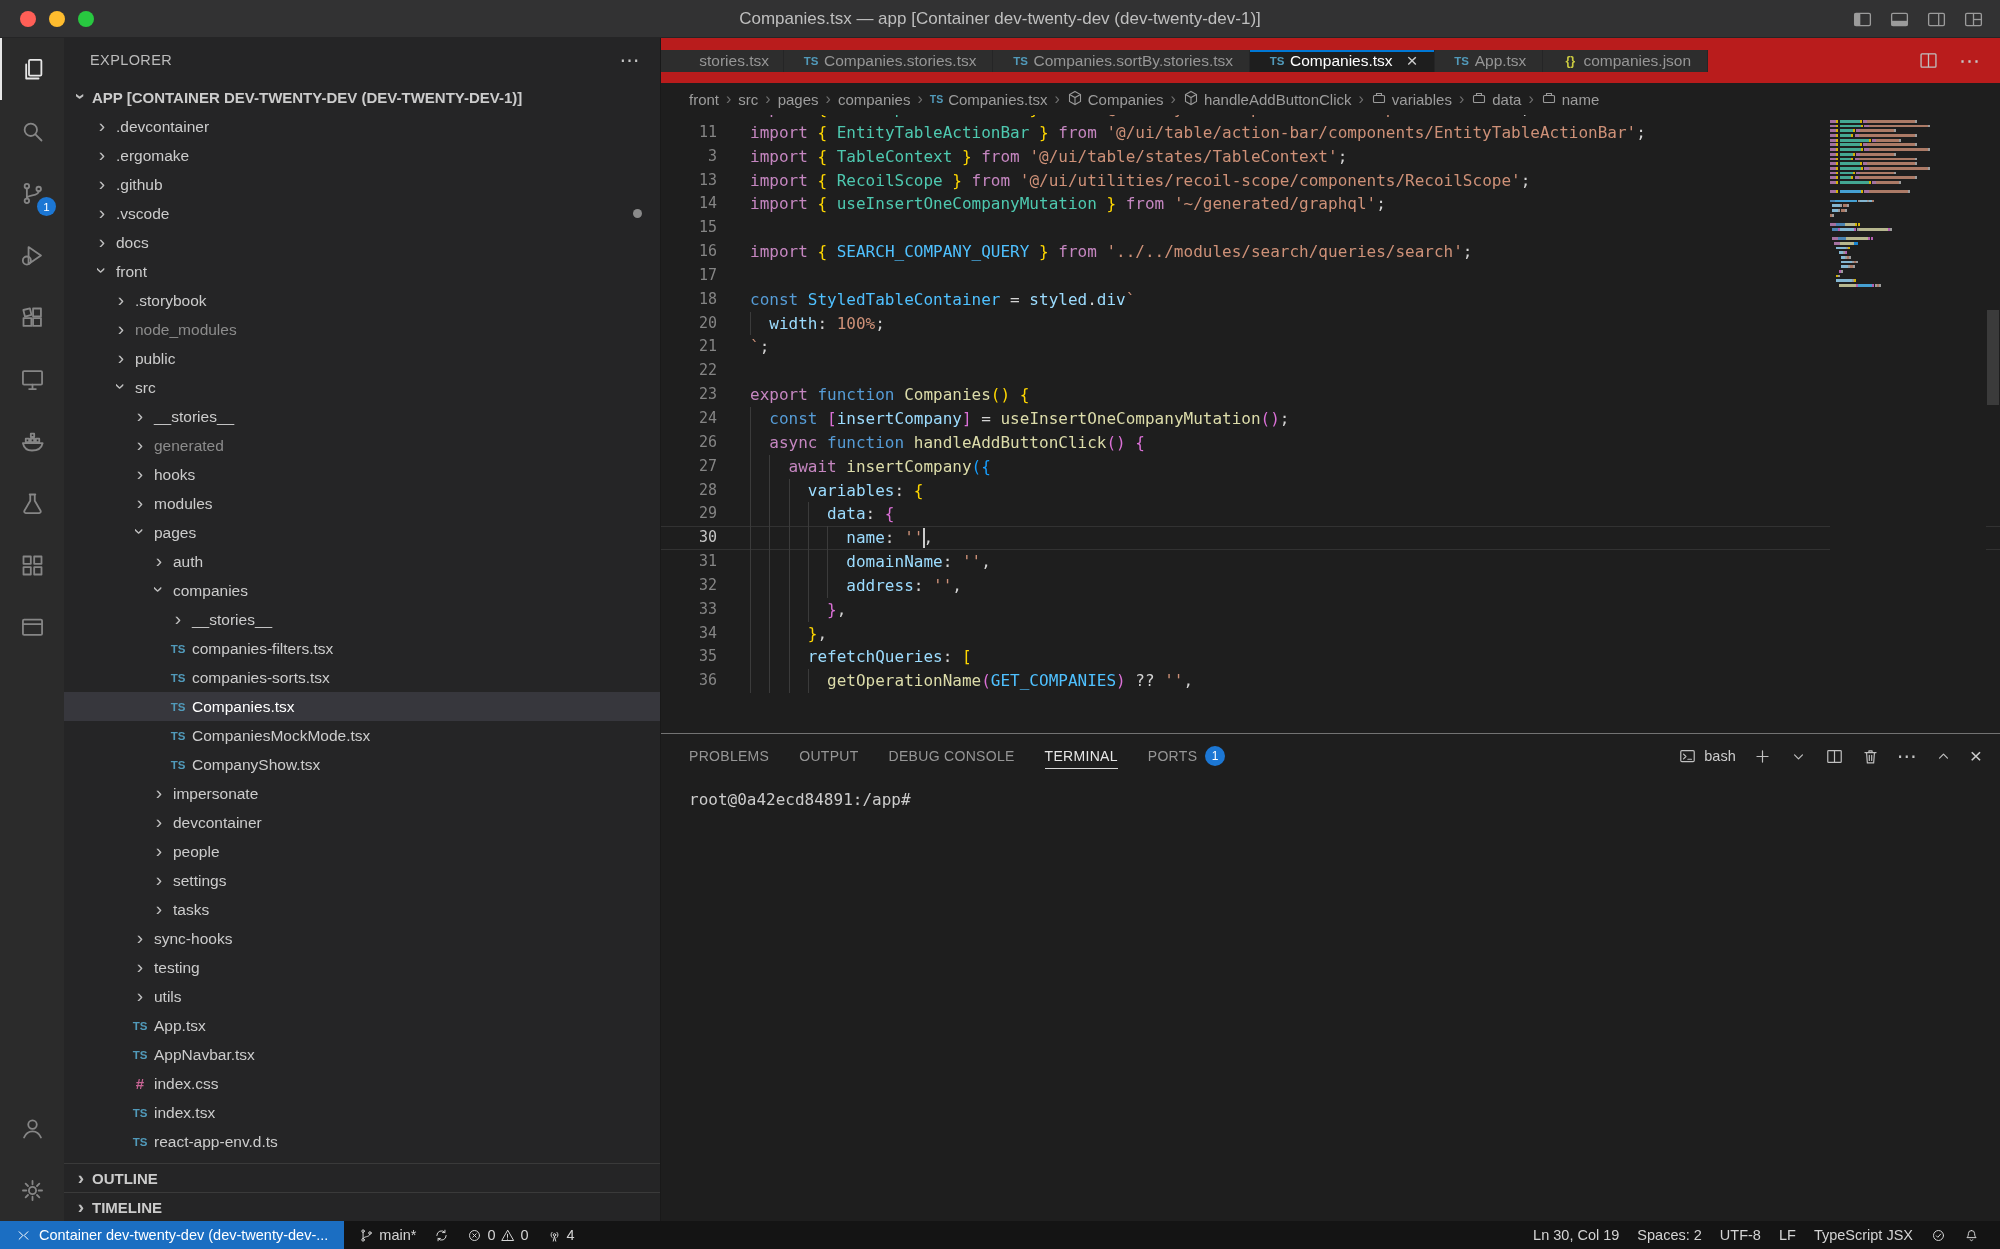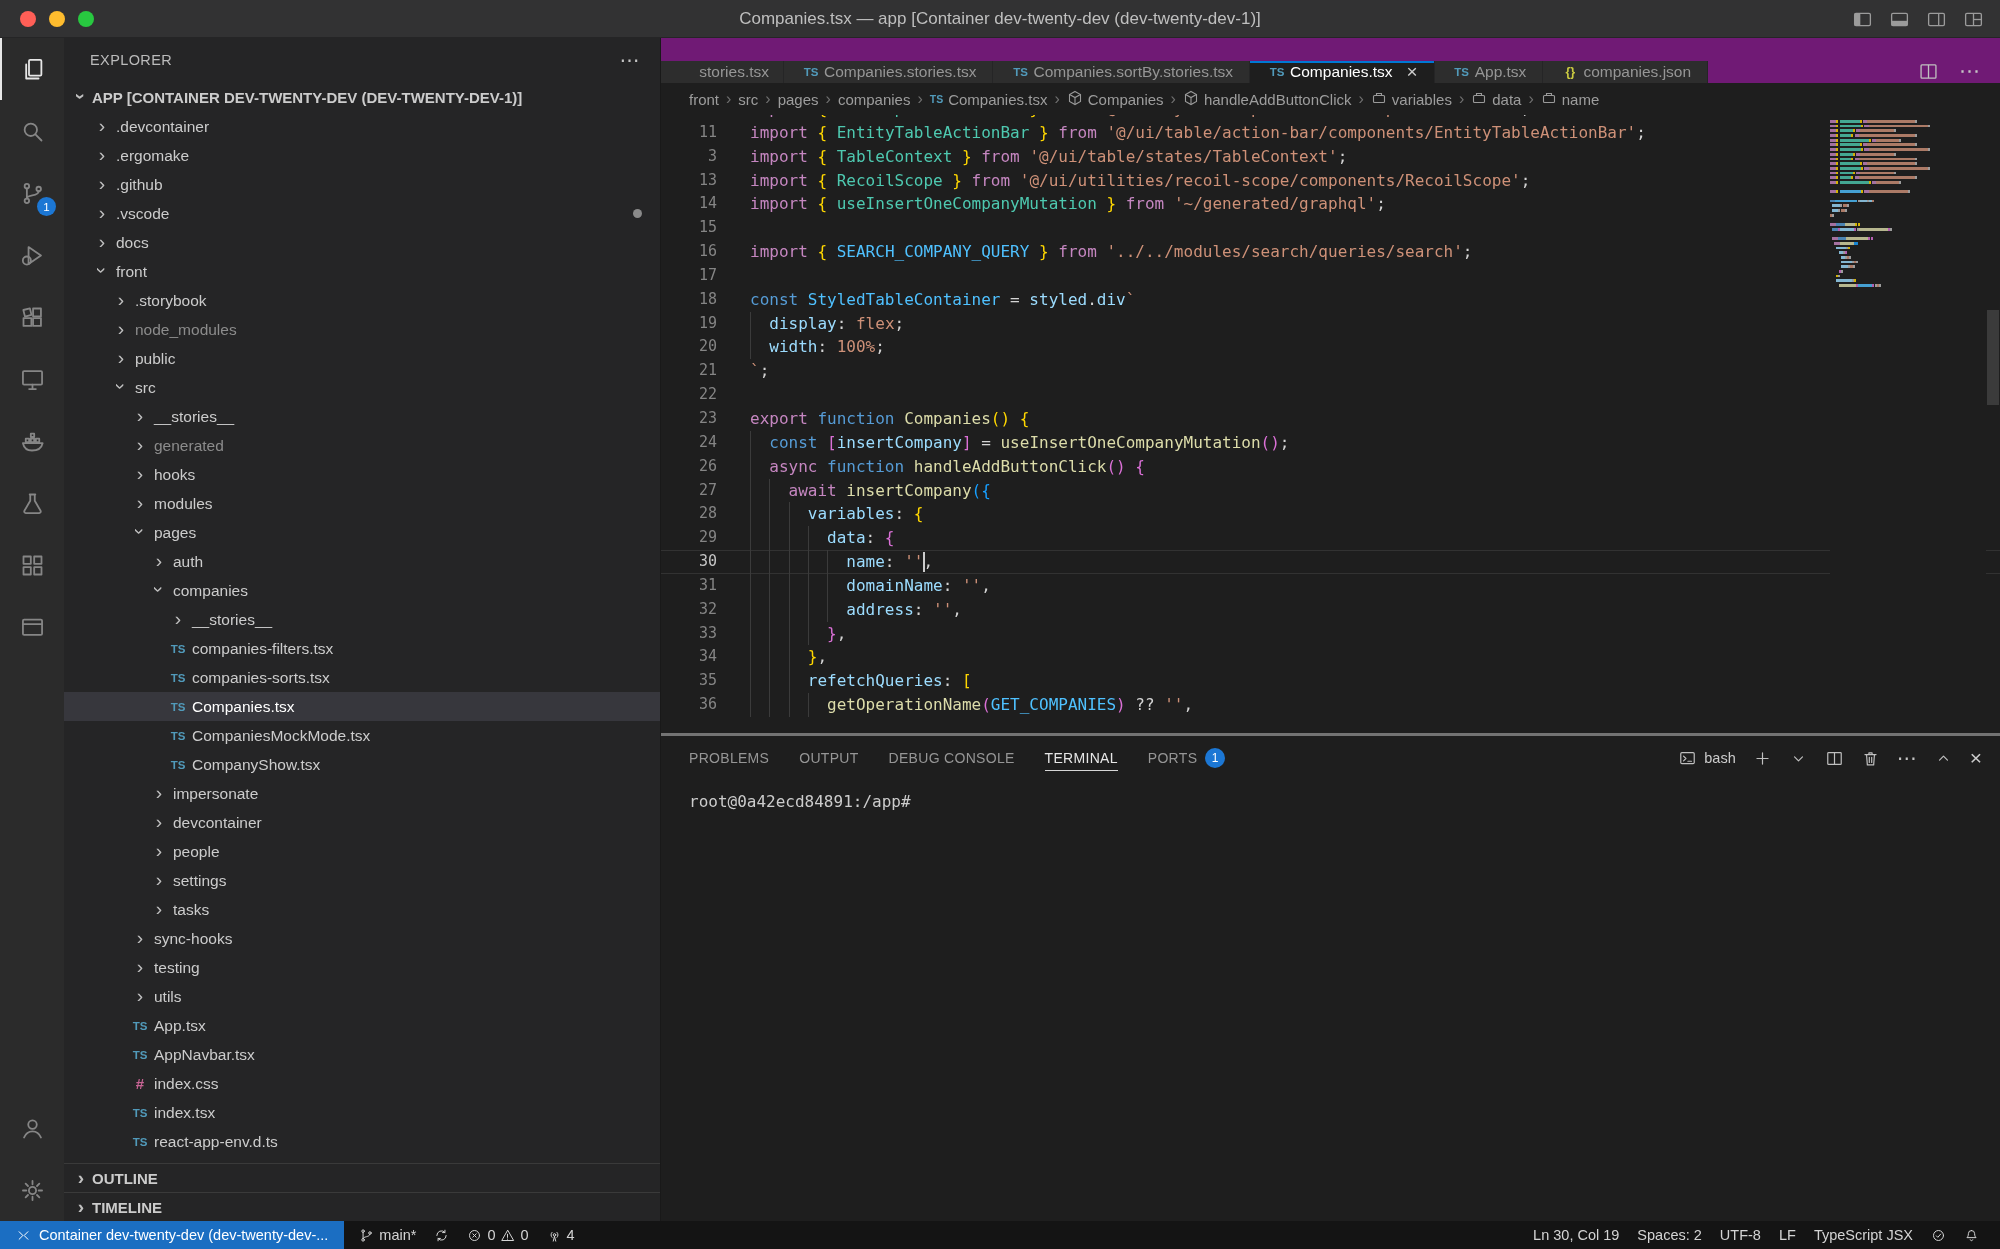--- a/index.html
+++ b/index.html
@@ -45,21 +45,21 @@
   .ficon { display:inline-flex; justify-content:center; align-items:center; font-weight:bold; }
   .tree-row .ficon, .tab .ficon { width:22px; font-size:11.5px; flex:none; }
   .ficon.ts { color:#519aba; } .ficon.json { color:#cbcb41; font-size:12.5px; }
   .ficon.css { color:#c76494; font-size:15px; }
   .tree-label { margin-left:3px; }
   .mod-dot { margin-left:auto; margin-right:18px; width:9px; height:9px; border-radius:50%; background:#8a8a8a; flex:none; }
   .bottom-sections { flex:none; }
 
   
   .editor-area { position:absolute; left:661px; top:38px; right:0; bottom:28px; display:flex; flex-direction:column; background:#1e1e1e; }
-  .tabbar { height:45px; flex:none; background:#701a75; display:flex; align-items:flex-end; }
+  .tabbar { height:45px; flex:none; background:#b91c1c; display:flex; align-items:center; }
   .tabs { display:flex; align-items:stretch; }
   .tab { display:flex; align-items:center; padding:0 16px; background:#2d2d2d; border-right:1px solid #252526;
     color:#969696; font-size:15.5px; position:relative; white-space:nowrap; }
   .tab .tab-label { margin-left:2px; }
   .tab.active { background:#1e1e1e; color:#ffffff; }
   .tab.active::before { content:''; position:absolute; top:0; left:0; right:0; height:2px; background:#0078d4; }
   .tab.clipped { width:123px; overflow:hidden; justify-content:flex-end; padding:0 14px 0 0; }
   .tab-close { margin-left:14px; font-size:19px; color:#cccccc; }
   .tabbar-right { margin-left:auto; display:flex; align-items:center; gap:20px; padding:0 20px; }
   .tabbar-right svg { width:21px; height:21px; stroke:#c0c0c0; fill:none; stroke-width:1.5; }
@@ -86,21 +86,21 @@
   .tk-k{color:#c586c0;} .tk-d{color:#569cd6;} .tk-f{color:#dcdcaa;} .tk-t{color:#4ec9b0;}
   .tk-v{color:#9cdcfe;} .tk-c{color:#4fc1ff;} .tk-s{color:#ce9178;} .tk-p{color:#d4d4d4;}
   .tk-b1{color:#ffd700;} .tk-b2{color:#da70d6;} .tk-b3{color:#179fff;}
 
   .minimap { position:absolute; top:0; right:14px; bottom:0; width:156px; background:#1e1e1e; padding-top:5px; }
   .mm-row { height:2.8px; margin-bottom:1.9px; display:flex; }
   .mm-tok { height:2.8px; opacity:.8; flex:none; }
   .vscroll { position:absolute; right:1px; top:195px; width:12px; height:95px; background:rgba(121,121,121,.32); }
 
   
-  .panel { height:488px; flex:none; border-top:3px solid #737373; background:#1e1e1e; display:flex; flex-direction:column; }
+  .panel { height:488px; flex:none; border-top:1px solid #737373; background:#1e1e1e; display:flex; flex-direction:column; }
   .panel-header { height:44px; flex:none; display:flex; align-items:center; padding:0 18px 0 28px; }
   .panel-tabs { display:flex; gap:30px; font-size:14px; color:#969696; letter-spacing:.3px; }
   .panel-tab { display:flex; align-items:center; gap:8px; height:44px; }
   .panel-tab.active { color:#e7e7e7; }
   .panel-tab.active .pt-label { border-bottom:1px solid #d7d7d7; padding-bottom:4px; margin-bottom:-5px; }
   .panel-badge { min-width:20px; height:20px; border-radius:10px; background:#1c77d4; color:#fff;
     font-size:12px; display:flex; align-items:center; justify-content:center; }
   .panel-actions { margin-left:auto; display:flex; align-items:center; gap:17px; color:#cccccc; font-size:14.5px; }
   .panel-actions svg { width:19px; height:19px; stroke:#c0c0c0; fill:none; stroke-width:1.5; stroke-linecap:round; stroke-linejoin:round; }
   .shell-pick { display:flex; align-items:center; gap:7px; }
@@ -503,21 +503,20 @@
     <div class="code-lines">
         <div class="code-line"><span class="ln">10</span><span class="lc"><span class="tk-k">import </span><span class="tk-b1">{</span><span class="tk-t"> WithTopBarContainer </span><span class="tk-b1">}</span><span class="tk-k"> from </span><span class="tk-s">'@/ui/layout/components/WithTopBarContainer'</span><span class="tk-p">;</span></span></div>
         <div class="code-line"><span class="ln">11</span><span class="lc"><span class="tk-k">import </span><span class="tk-b1">{</span><span class="tk-t"> EntityTableActionBar </span><span class="tk-b1">}</span><span class="tk-k"> from </span><span class="tk-s">'@/ui/table/action-bar/components/EntityTableActionBar'</span><span class="tk-p">;</span></span></div>
         <div class="code-line"><span class="ln">3</span><span class="lc"><span class="tk-k">import </span><span class="tk-b1">{</span><span class="tk-t"> TableContext </span><span class="tk-b1">}</span><span class="tk-k"> from </span><span class="tk-s">'@/ui/table/states/TableContext'</span><span class="tk-p">;</span></span></div>
         <div class="code-line"><span class="ln">13</span><span class="lc"><span class="tk-k">import </span><span class="tk-b1">{</span><span class="tk-t"> RecoilScope </span><span class="tk-b1">}</span><span class="tk-k"> from </span><span class="tk-s">'@/ui/utilities/recoil-scope/components/RecoilScope'</span><span class="tk-p">;</span></span></div>
         <div class="code-line"><span class="ln">14</span><span class="lc"><span class="tk-k">import </span><span class="tk-b1">{</span><span class="tk-t"> useInsertOneCompanyMutation </span><span class="tk-b1">}</span><span class="tk-k"> from </span><span class="tk-s">'~/generated/graphql'</span><span class="tk-p">;</span></span></div>
         <div class="code-line"><span class="ln">15</span><span class="lc"></span></div>
         <div class="code-line"><span class="ln">16</span><span class="lc"><span class="tk-k">import </span><span class="tk-b1">{</span><span class="tk-c"> SEARCH_COMPANY_QUERY </span><span class="tk-b1">}</span><span class="tk-k"> from </span><span class="tk-s">'../../modules/search/queries/search'</span><span class="tk-p">;</span></span></div>
         <div class="code-line"><span class="ln">17</span><span class="lc"></span></div>
         <div class="code-line"><span class="ln">18</span><span class="lc"><span class="tk-d">const </span><span class="tk-c">StyledTableContainer</span><span class="tk-p"> = </span><span class="tk-v">styled</span><span class="tk-p">.</span><span class="tk-v">div</span><span class="tk-s">`</span></span></div>
-        <div class="code-line"><span class="ln">19</span><span class="lc"><span class="guide" style="left: 0px;"></span><span class="tk-v">  display</span><span class="tk-p">:</span><span class="tk-s"> flex</span><span class="tk-p">;</span></span></div>
         <div class="code-line"><span class="ln">20</span><span class="lc"><span class="guide" style="left: 0px;"></span><span class="tk-v">  width</span><span class="tk-p">:</span><span class="tk-s"> 100%</span><span class="tk-p">;</span></span></div>
         <div class="code-line"><span class="ln">21</span><span class="lc"><span class="tk-s">`</span><span class="tk-p">;</span></span></div>
         <div class="code-line"><span class="ln">22</span><span class="lc"></span></div>
         <div class="code-line"><span class="ln">23</span><span class="lc"><span class="tk-k">export </span><span class="tk-d">function </span><span class="tk-f">Companies</span><span class="tk-b1">()</span><span class="tk-b1"> {</span></span></div>
         <div class="code-line"><span class="ln">24</span><span class="lc"><span class="guide" style="left: 0px;"></span><span class="tk-d">  const </span><span class="tk-b2">[</span><span class="tk-v">insertCompany</span><span class="tk-b2">]</span><span class="tk-p"> = </span><span class="tk-f">useInsertOneCompanyMutation</span><span class="tk-b2">()</span><span class="tk-p">;</span></span></div>
         <div class="code-line"><span class="ln">26</span><span class="lc"><span class="guide" style="left: 0px;"></span><span class="tk-k">  async </span><span class="tk-d">function </span><span class="tk-f">handleAddButtonClick</span><span class="tk-b2">()</span><span class="tk-b2"> {</span></span></div>
         <div class="code-line"><span class="ln">27</span><span class="lc"><span class="guide" style="left: 0px;"></span><span class="guide" style="left: 19.266px;"></span><span class="tk-k">    await </span><span class="tk-f">insertCompany</span><span class="tk-b3">(</span><span class="tk-b3">{</span></span></div>
         <div class="code-line"><span class="ln">28</span><span class="lc"><span class="guide" style="left: 0px;"></span><span class="guide" style="left: 19.266px;"></span><span class="guide" style="left: 38.532px;"></span><span class="tk-v">      variables</span><span class="tk-p">: </span><span class="tk-b1">{</span></span></div>
         <div class="code-line"><span class="ln">29</span><span class="lc"><span class="guide" style="left: 0px;"></span><span class="guide" style="left: 19.266px;"></span><span class="guide" style="left: 38.532px;"></span><span class="guide" style="left: 57.798px;"></span><span class="tk-v">        data</span><span class="tk-p">: </span><span class="tk-b2">{</span></span></div>
         <div class="code-line current"><span class="ln">30</span><span class="lc"><span class="guide" style="left: 0px;"></span><span class="guide" style="left: 19.266px;"></span><span class="guide" style="left: 38.532px;"></span><span class="guide" style="left: 57.798px;"></span><span class="guide" style="left: 77.064px;"></span><span class="tk-v">          name</span><span class="tk-p">: </span><span class="tk-s">''</span><span class="tk-p">,</span><span class="cursor" style="left: 173.394px;"></span></span></div>

